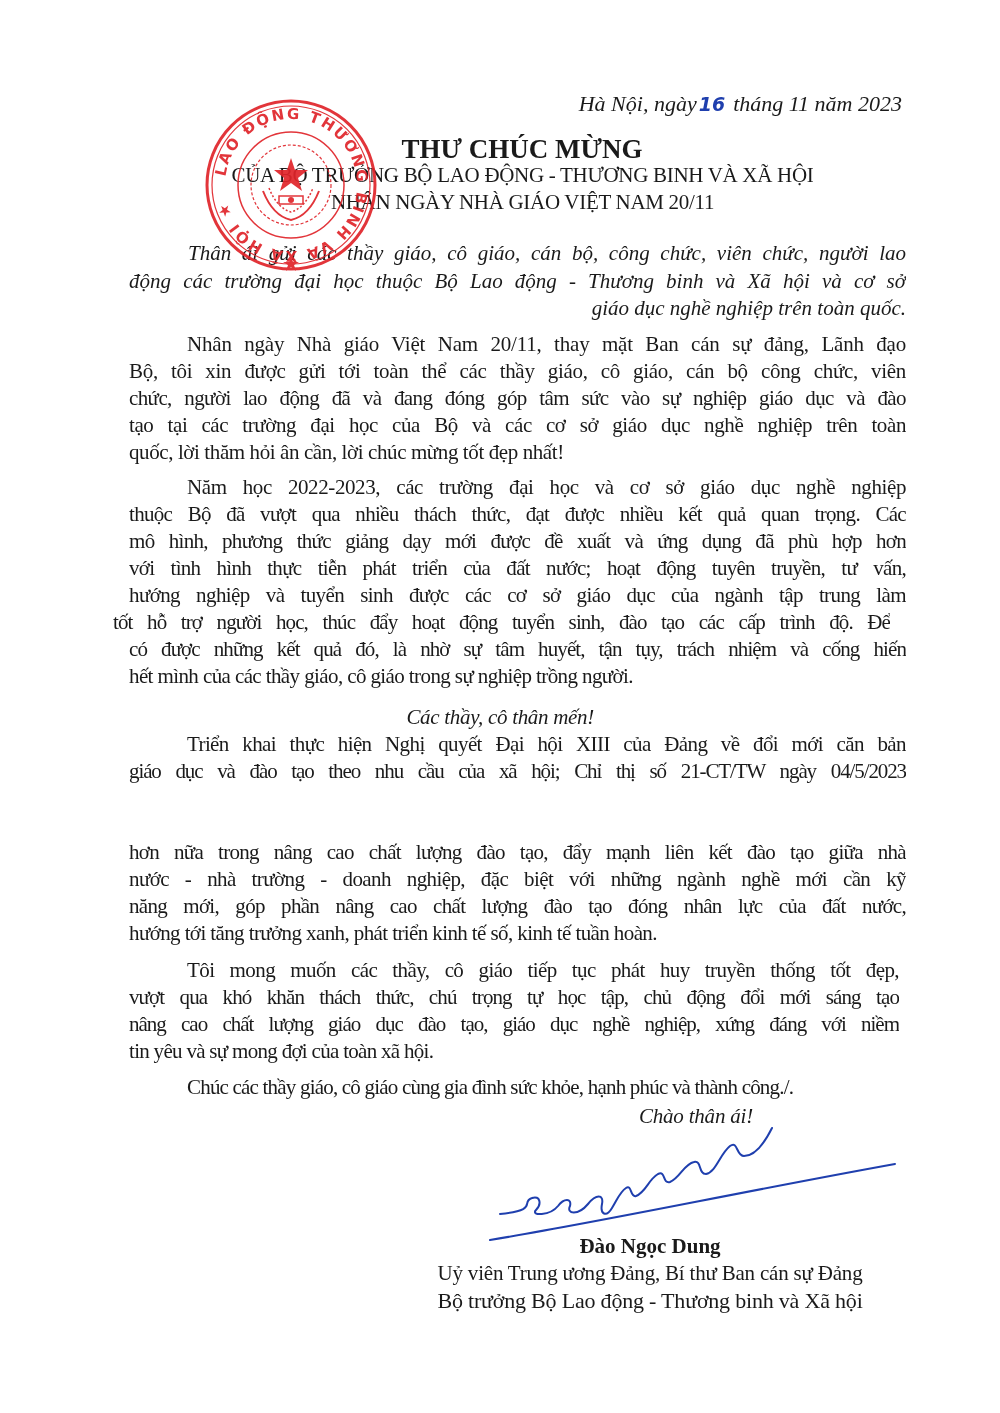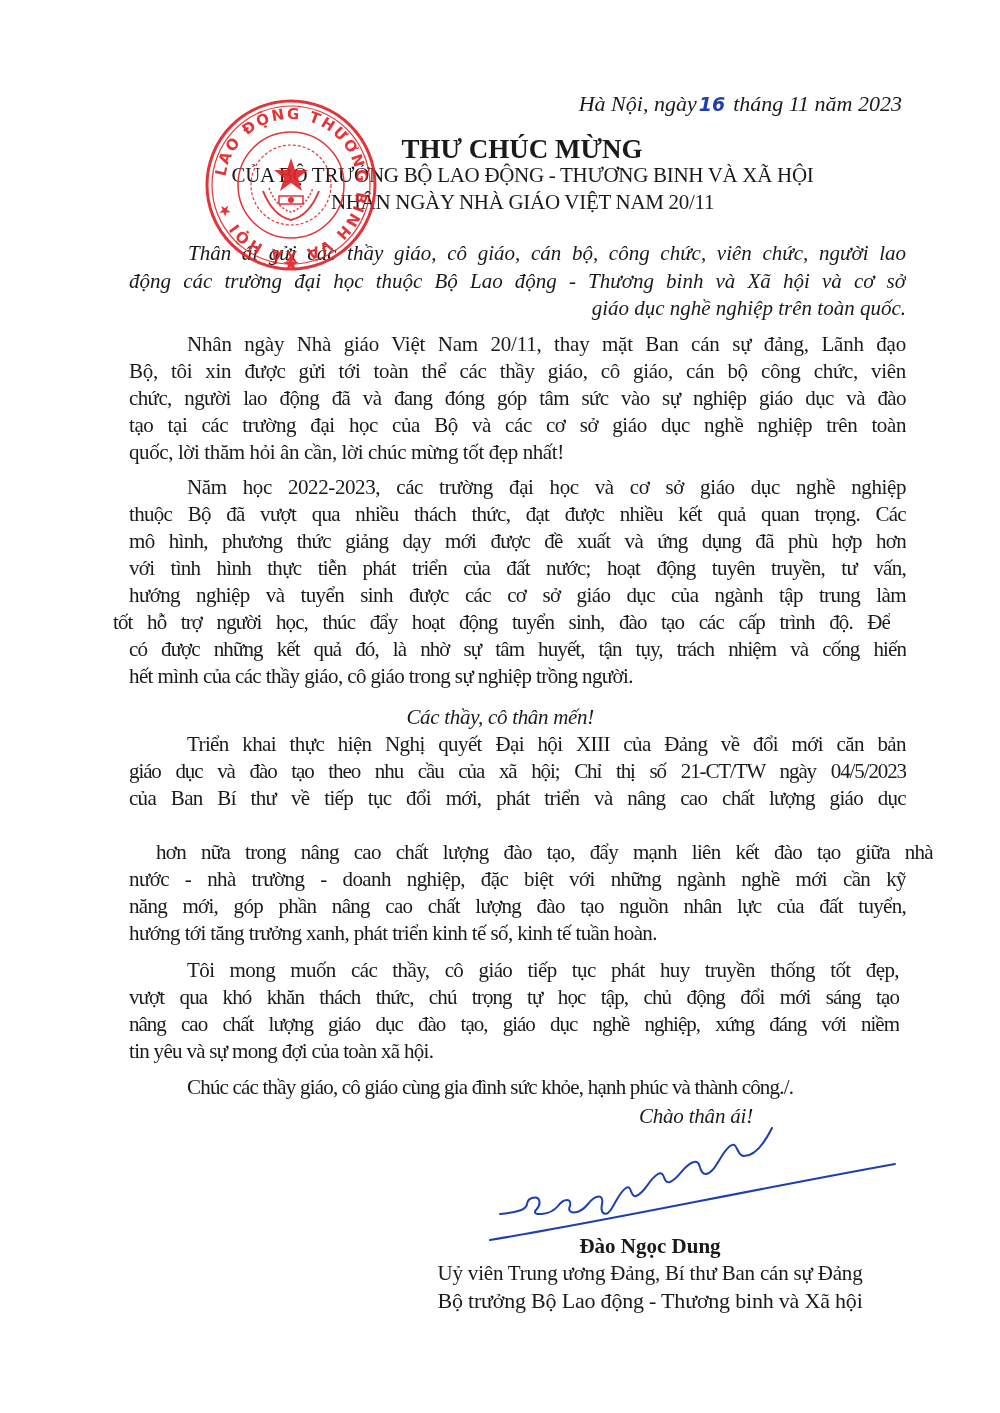--- a/index.html
+++ b/index.html
@@ -51,24 +51,23 @@
   <div class="ln just" style="left:129px; top:555px; width:777px; letter-spacing:-0.7px;">với tình hình thực tiễn phát triển của đất nước; hoạt động tuyên truyền, tư vấn,</div>
   <div class="ln just" style="left:129px; top:582px; width:777px; letter-spacing:-0.6px;">hướng nghiệp và tuyển sinh được các cơ sở giáo dục của ngành tập trung làm</div>
   <div class="ln just" style="left:113px; top:609px; width:777px; letter-spacing:-0.9px;">tốt hỗ trợ người học, thúc đẩy hoạt động tuyển sinh, đào tạo các cấp trình độ. Để</div>
   <div class="ln just" style="left:129px; top:636px; width:777px; letter-spacing:-0.9px;">có được những kết quả đó, là nhờ sự tâm huyết, tận tụy, trách nhiệm và cống hiến</div>
   <div class="ln" style="left:129px; top:663px; width:777px; letter-spacing:-0.6px;">hết mình của các thầy giáo, cô giáo trong sự nghiệp trồng người.</div>
 
   <div class="ln it" style="left:194px; top:704px; width:400px; letter-spacing:-0.3px;">Các thầy, cô thân mến!</div>
 
   <div class="ln just" style="left:187px; top:731px; width:719px; letter-spacing:-0.6px;">Triển khai thực hiện Nghị quyết Đại hội XIII của Đảng về đổi mới căn bản</div>
   <div class="ln just" style="left:129px; top:758px; width:777px; letter-spacing:-1.1px;">giáo dục và đào tạo theo nhu cầu của xã hội; Chỉ thị số 21-CT/TW ngày 04/5/2023</div>
-  <div class="ln just" style="left:129px; top:785px; width:777px; letter-spacing:-0.7px;">của Ban Bí thư về tiếp tục đổi mới, phát triển và nâng cao chất lượng giáo dục</div>
-  <div class="ln just" style="left:129px; top:839px; width:777px; letter-spacing:-0.7px;margin-left:27px;">hơn nữa trong nâng cao chất lượng đào tạo, đẩy mạnh liên kết đào tạo giữa nhà</div>
+  <div class="ln just" style="left:129px; top:839px; width:777px; letter-spacing:-0.7px;">hơn nữa trong nâng cao chất lượng đào tạo, đẩy mạnh liên kết đào tạo giữa nhà</div>
   <div class="ln just" style="left:129px; top:866px; width:777px; letter-spacing:-0.6px;">nước - nhà trường - doanh nghiệp, đặc biệt với những ngành nghề mới cần kỹ</div>
-  <div class="ln just" style="left:129px; top:893px; width:777px; letter-spacing:-0.7px;">năng mới, góp phần nâng cao chất lượng đào tạo nguồn nhân lực của đất tuyển,</div>
+  <div class="ln just" style="left:129px; top:893px; width:777px; letter-spacing:-0.7px;">năng mới, góp phần nâng cao chất lượng đào tạo đóng nhân lực của đất nước,</div>
   <div class="ln" style="left:129px; top:920px; width:777px; letter-spacing:-0.6px;">hướng tới tăng trưởng xanh, phát triển kinh tế số, kinh tế tuần hoàn.</div>
 
   <div class="ln just" style="left:187px; top:957px; width:712px; letter-spacing:-0.6px;">Tôi mong muốn các thầy, cô giáo tiếp tục phát huy truyền thống tốt đẹp,</div>
   <div class="ln just" style="left:129px; top:984px; width:770px; letter-spacing:-0.9px;">vượt qua khó khăn thách thức, chú trọng tự học tập, chủ động đổi mới sáng tạo</div>
   <div class="ln just" style="left:129px; top:1011px; width:770px; letter-spacing:-1.0px;">nâng cao chất lượng giáo dục đào tạo, giáo dục nghề nghiệp, xứng đáng với niềm</div>
   <div class="ln" style="left:187px; top:1074px; width:740px; letter-spacing:-0.8px;">Chúc các thầy giáo, cô giáo cùng gia đình sức khỏe, hạnh phúc và thành công./.</div>
 
   <div class="ln" style="left:129px; top:1038px; width:770px; letter-spacing:-0.7px;">tin yêu và sự mong đợi của toàn xã hội.</div>
 
   <div class="ln it" style="left:553px; top:1103px; width:200px; letter-spacing:-0.2px;">Chào thân ái!</div>

